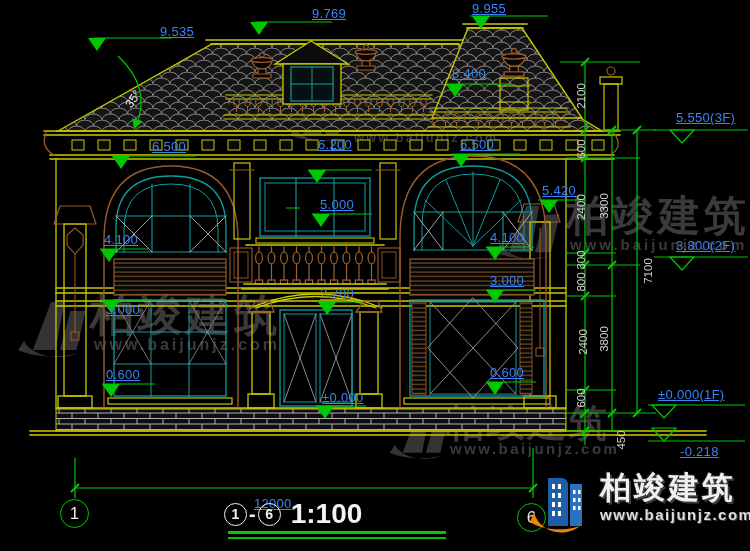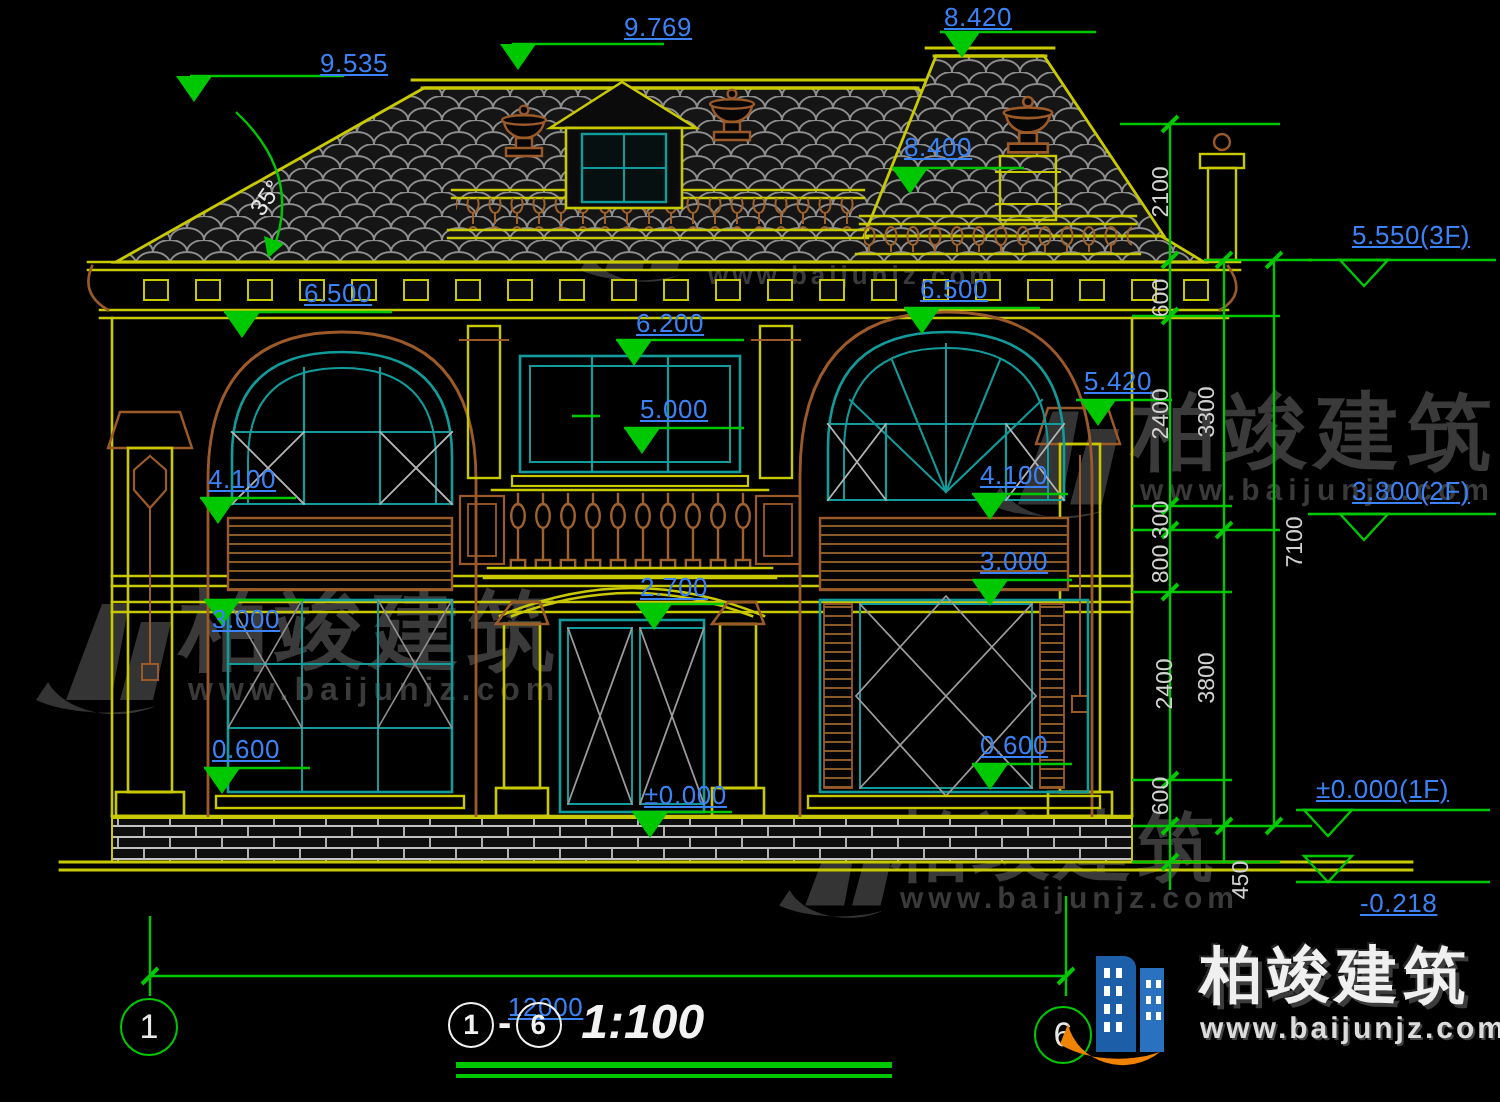--- a/index.html
+++ b/index.html
@@ -10,21 +10,21 @@
   .dim{position:absolute;color:#d2d2d2;font-size:11.5px;width:44px;text-align:center;
        transform:rotate(-90deg);white-space:nowrap;}
   .angle{position:absolute;color:#e8e8e8;font-size:12px;transform:rotate(-55deg);}
   .axis-bubble{position:absolute;width:27px;height:27px;border:1.6px solid #00c800;border-radius:50%;
        color:#e8e8e8;font-size:17px;text-align:center;line-height:27px;}
   #titleblock{position:absolute;left:224px;top:498px;display:flex;align-items:center;color:#f2f2f2;}
   #titleblock .tcirc{display:inline-block;width:21px;height:21px;border:1.6px solid #f2f2f2;border-radius:50%;
        font-size:14px;line-height:21px;text-align:center;font-weight:bold;}
   #titleblock .tdash{font-size:20px;font-weight:bold;margin:0 2px;}
   #titleblock .tname{font-size:25px;font-weight:bold;letter-spacing:1px;margin-left:4px;}
-  #titleblock .tscale{font-size:24px;font-weight:bold;margin-left:10px;font-style:italic;}
+  #titleblock .tscale{font-size:28px;font-weight:bold;margin-left:10px;}
   .underbar{position:absolute;background:#00c800;}
   #logo{position:absolute;left:528px;top:470px;display:flex;align-items:flex-start;}
   #logo .ltxt{margin-left:6px;}
   #logo .lbrand{font-size:31px;font-weight:bold;color:#f0f0f0;letter-spacing:3px;line-height:36px;
        text-shadow:2px 2px 0 #3c3c3c,-1px -1px 0 #222;}
   #logo .lurl{font-size:15px;font-weight:bold;color:#dcdcdc;letter-spacing:1.5px;
        text-shadow:1px 1px 0 #444;}
 </style>
 </head>
 <body>
@@ -339,25 +339,25 @@
     <path d="M75,488 H533 M75,458 V498 M533,448 V498"></path>
     <g stroke-width="2">
             <path d="M71,492 l8,-8 M529,492 l8,-8"></path>
           </g>
   </g>
 </g>
 </svg>
 
 <div class="lbl" style="left:160px;top:24px">9.535</div>
 <div class="lbl" style="left:312px;top:6px">9.769</div>
-<div class="lbl" style="left:472px;top:1px">8.420</div>
+<div class="lbl" style="left:472px;top:1px">9.955</div>
 <div class="lbl" style="left:452px;top:66px">8.400</div>
 <div class="lbl" style="left:152px;top:139px">6.500</div>
 <div class="lbl" style="left:460px;top:137px">6.500</div>
-<div class="lbl" style="left:318px;top:154px">6.200</div>
+<div class="lbl" style="left:318px;top:137px">6.200</div>
 <div class="lbl" style="left:320px;top:197px">5.000</div>
 <div class="lbl" style="left:542px;top:183px">5.420</div>
 <div class="lbl" style="left:104px;top:232px">4.100</div>
 <div class="lbl" style="left:490px;top:230px">4.100</div>
 <div class="lbl" style="left:106px;top:302px">3.000</div>
 <div class="lbl" style="left:490px;top:273px">3.000</div>
 <div class="lbl" style="left:106px;top:367px">0.600</div>
 <div class="lbl" style="left:490px;top:365px">0.600</div>
 <div class="lbl" style="left:320px;top:286px">2.700</div>
 <div class="lbl" style="left:322px;top:390px">±0.000</div>

